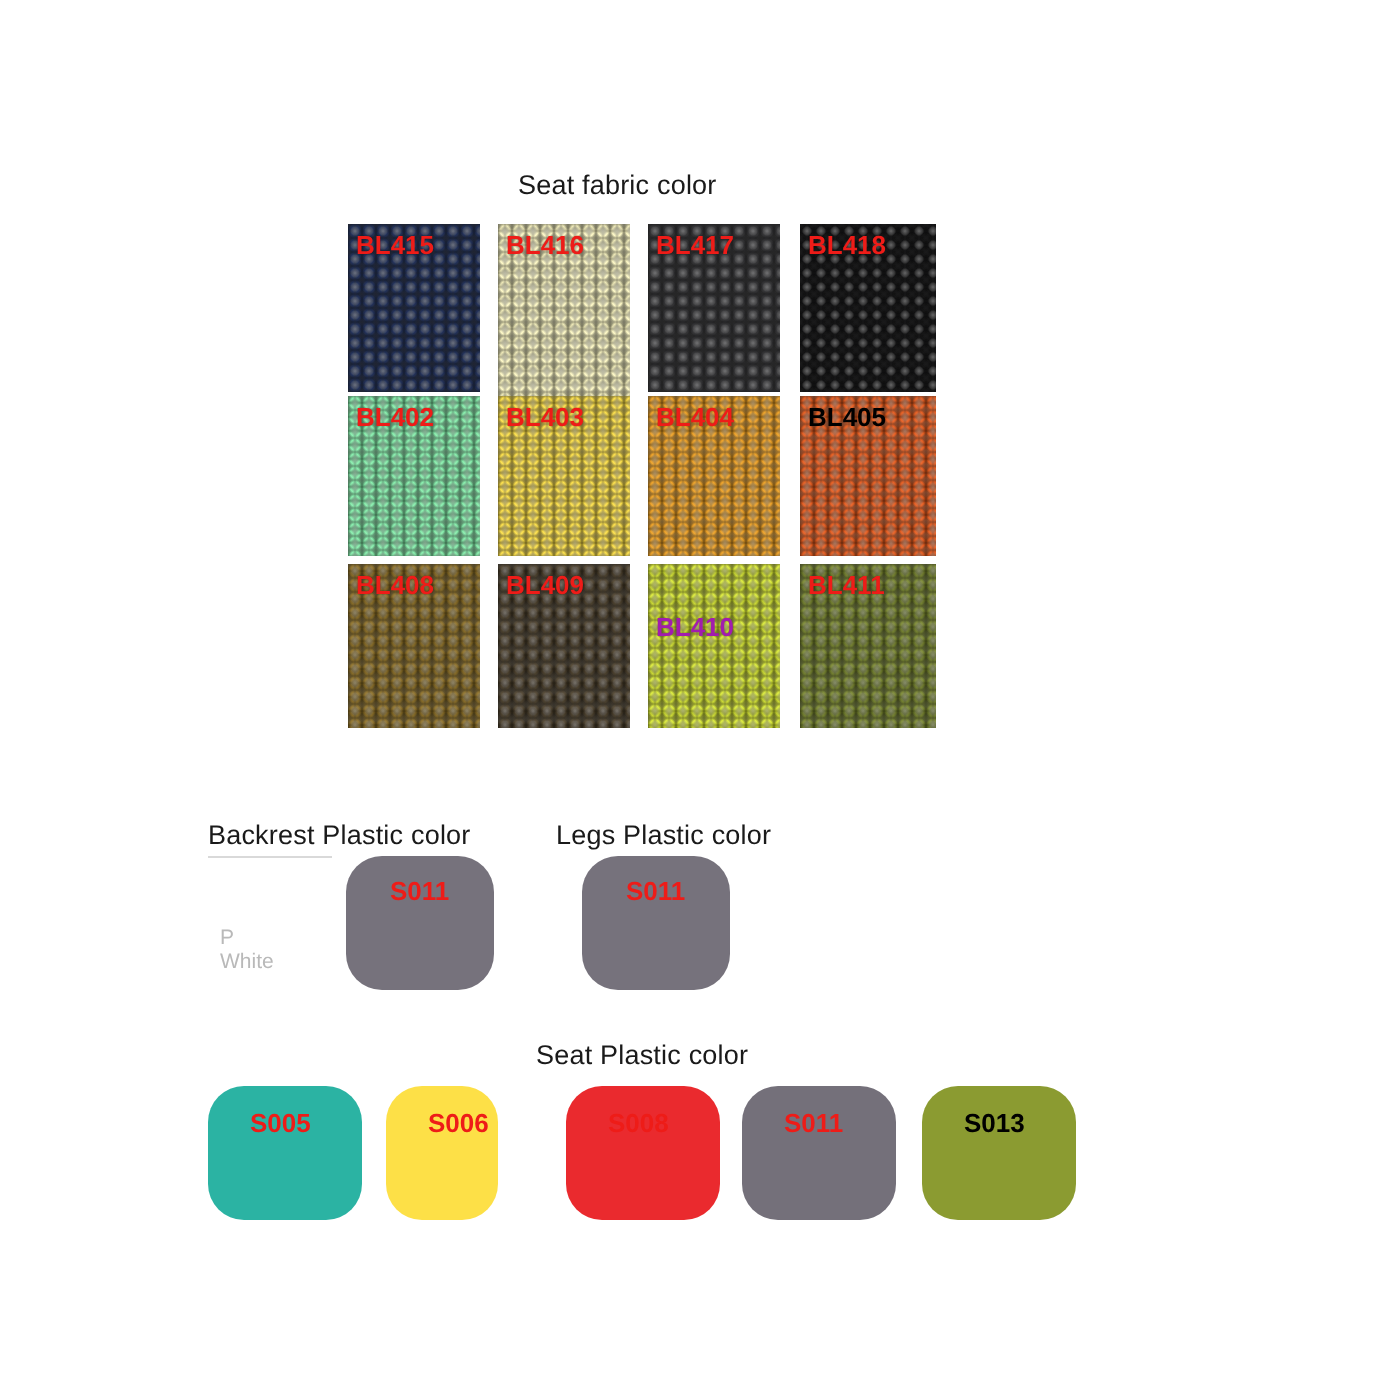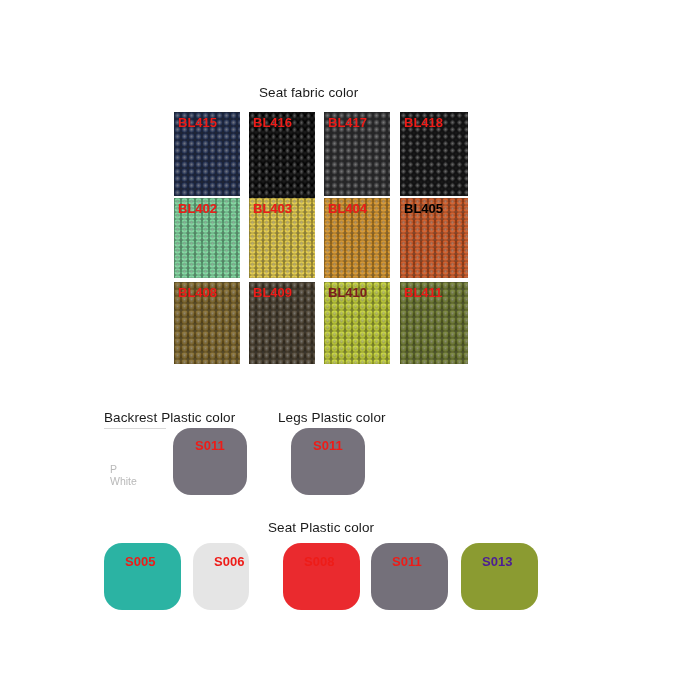--- a/index.html
+++ b/index.html
@@ -93,21 +93,21 @@
 </head>
 <body>
 
 <div class="section-title" id="title-seat-fabric" style="left: 259px; top: 85px;">Seat fabric color</div>
 <div id="seat-fabric-grid">
     <div class="fabric" style="left: 174px; top: 112px; width: 66px; height: 84px; background-color: rgb(27, 42, 82);">
       <div class="tex"></div>
       <div class="tex2"></div>
       <div class="lbl" style="color: rgb(238, 28, 24);">BL415</div>
     </div>
-    <div class="fabric" style="left: 249px; top: 112px; width: 66px; height: 107px; background-color: #000000;">
+    <div class="fabric" style="left: 249px; top: 112px; width: 66px; height: 107px; background-color: #fef9c3;">
       <div class="tex"></div>
       <div class="tex2"></div>
       <div class="lbl" style="color: rgb(238, 28, 24);">BL416</div>
     </div>
     <div class="fabric" style="left: 324px; top: 112px; width: 66px; height: 84px; background-color: rgb(46, 46, 48);">
       <div class="tex"></div>
       <div class="tex2"></div>
       <div class="lbl" style="color: rgb(238, 28, 24);">BL417</div>
     </div>
     <div class="fabric" style="left: 400px; top: 112px; width: 68px; height: 84px; background-color: rgb(11, 11, 12); text-decoration: underline;">
@@ -141,21 +141,21 @@
       <div class="lbl" style="color: rgb(238, 28, 24);">BL408</div>
     </div>
     <div class="fabric" style="left: 249px; top: 282px; width: 66px; height: 82px; background-color: rgb(74, 62, 42);">
       <div class="tex"></div>
       <div class="tex2"></div>
       <div class="lbl" style="color: rgb(238, 28, 24);">BL409</div>
     </div>
     <div class="fabric" style="left: 324px; top: 282px; width: 66px; height: 82px; background-color: rgb(216, 232, 50);">
       <div class="tex"></div>
       <div class="tex2"></div>
-      <div class="lbl" style="color: #7f1d1d;">BL410</div>
+      <div class="lbl" style="color: #a21caf; margin-top: 21px;">BL410</div>
     </div>
     <div class="fabric" style="left: 400px; top: 282px; width: 68px; height: 82px; background-color: rgb(118, 132, 44);">
       <div class="tex"></div>
       <div class="tex2"></div>
       <div class="lbl" style="color: rgb(238, 28, 24);">BL411</div>
     </div>
   </div>
 
 <div class="section-title" id="title-backrest-plastic" style="left: 104px; top: 410px;">Backrest Plastic color</div>
 <div id="backrest-plastic-group">
@@ -175,25 +175,25 @@
     <div class="plastic" style="left: 291px; top: 428px; width: 74px; height: 67px; background-color: rgb(118, 114, 124);">
       <div class="lbl" style="color: rgb(238, 28, 24); left: 22px; top: 10px;">S011</div>
     </div>
   </div>
 
 <div class="section-title" id="title-seat-plastic" style="left: 268px; top: 520px;">Seat Plastic color</div>
 <div id="seat-plastic-group">
     <div class="plastic" style="left: 104px; top: 543px; width: 77px; height: 67px; background-color: rgb(43, 179, 163);">
       <div class="lbl" style="color: rgb(238, 28, 24); left: 21px; top: 11px;">S005</div>
     </div>
-    <div class="plastic" style="left: 193px; top: 543px; width: 56px; height: 67px; background-color: #e5e5e5;">
+    <div class="plastic" style="left: 193px; top: 543px; width: 56px; height: 67px; background-color: #fde047;">
       <div class="lbl" style="color: rgb(238, 28, 24); left: 21px; top: 11px;">S006</div>
     </div>
     <div class="plastic" style="left: 283px; top: 543px; width: 77px; height: 67px; background-color: rgb(234, 42, 46);">
       <div class="lbl" style="color: rgb(238, 28, 24); left: 21px; top: 11px;">S008</div>
     </div>
     <div class="plastic" style="left: 371px; top: 543px; width: 77px; height: 67px; background-color: rgb(116, 112, 122);">
       <div class="lbl" style="color: rgb(238, 28, 24); left: 21px; top: 11px;">S011</div>
     </div>
     <div class="plastic" style="left: 461px; top: 543px; width: 77px; height: 67px; background-color: rgb(139, 155, 49);">
-      <div class="lbl" style="color: #4c1d95; left: 21px; top: 11px;">S013</div>
+      <div class="lbl" style="color: #000000; left: 21px; top: 11px;">S013</div>
     </div>
   </div>
 
 </body></html>

